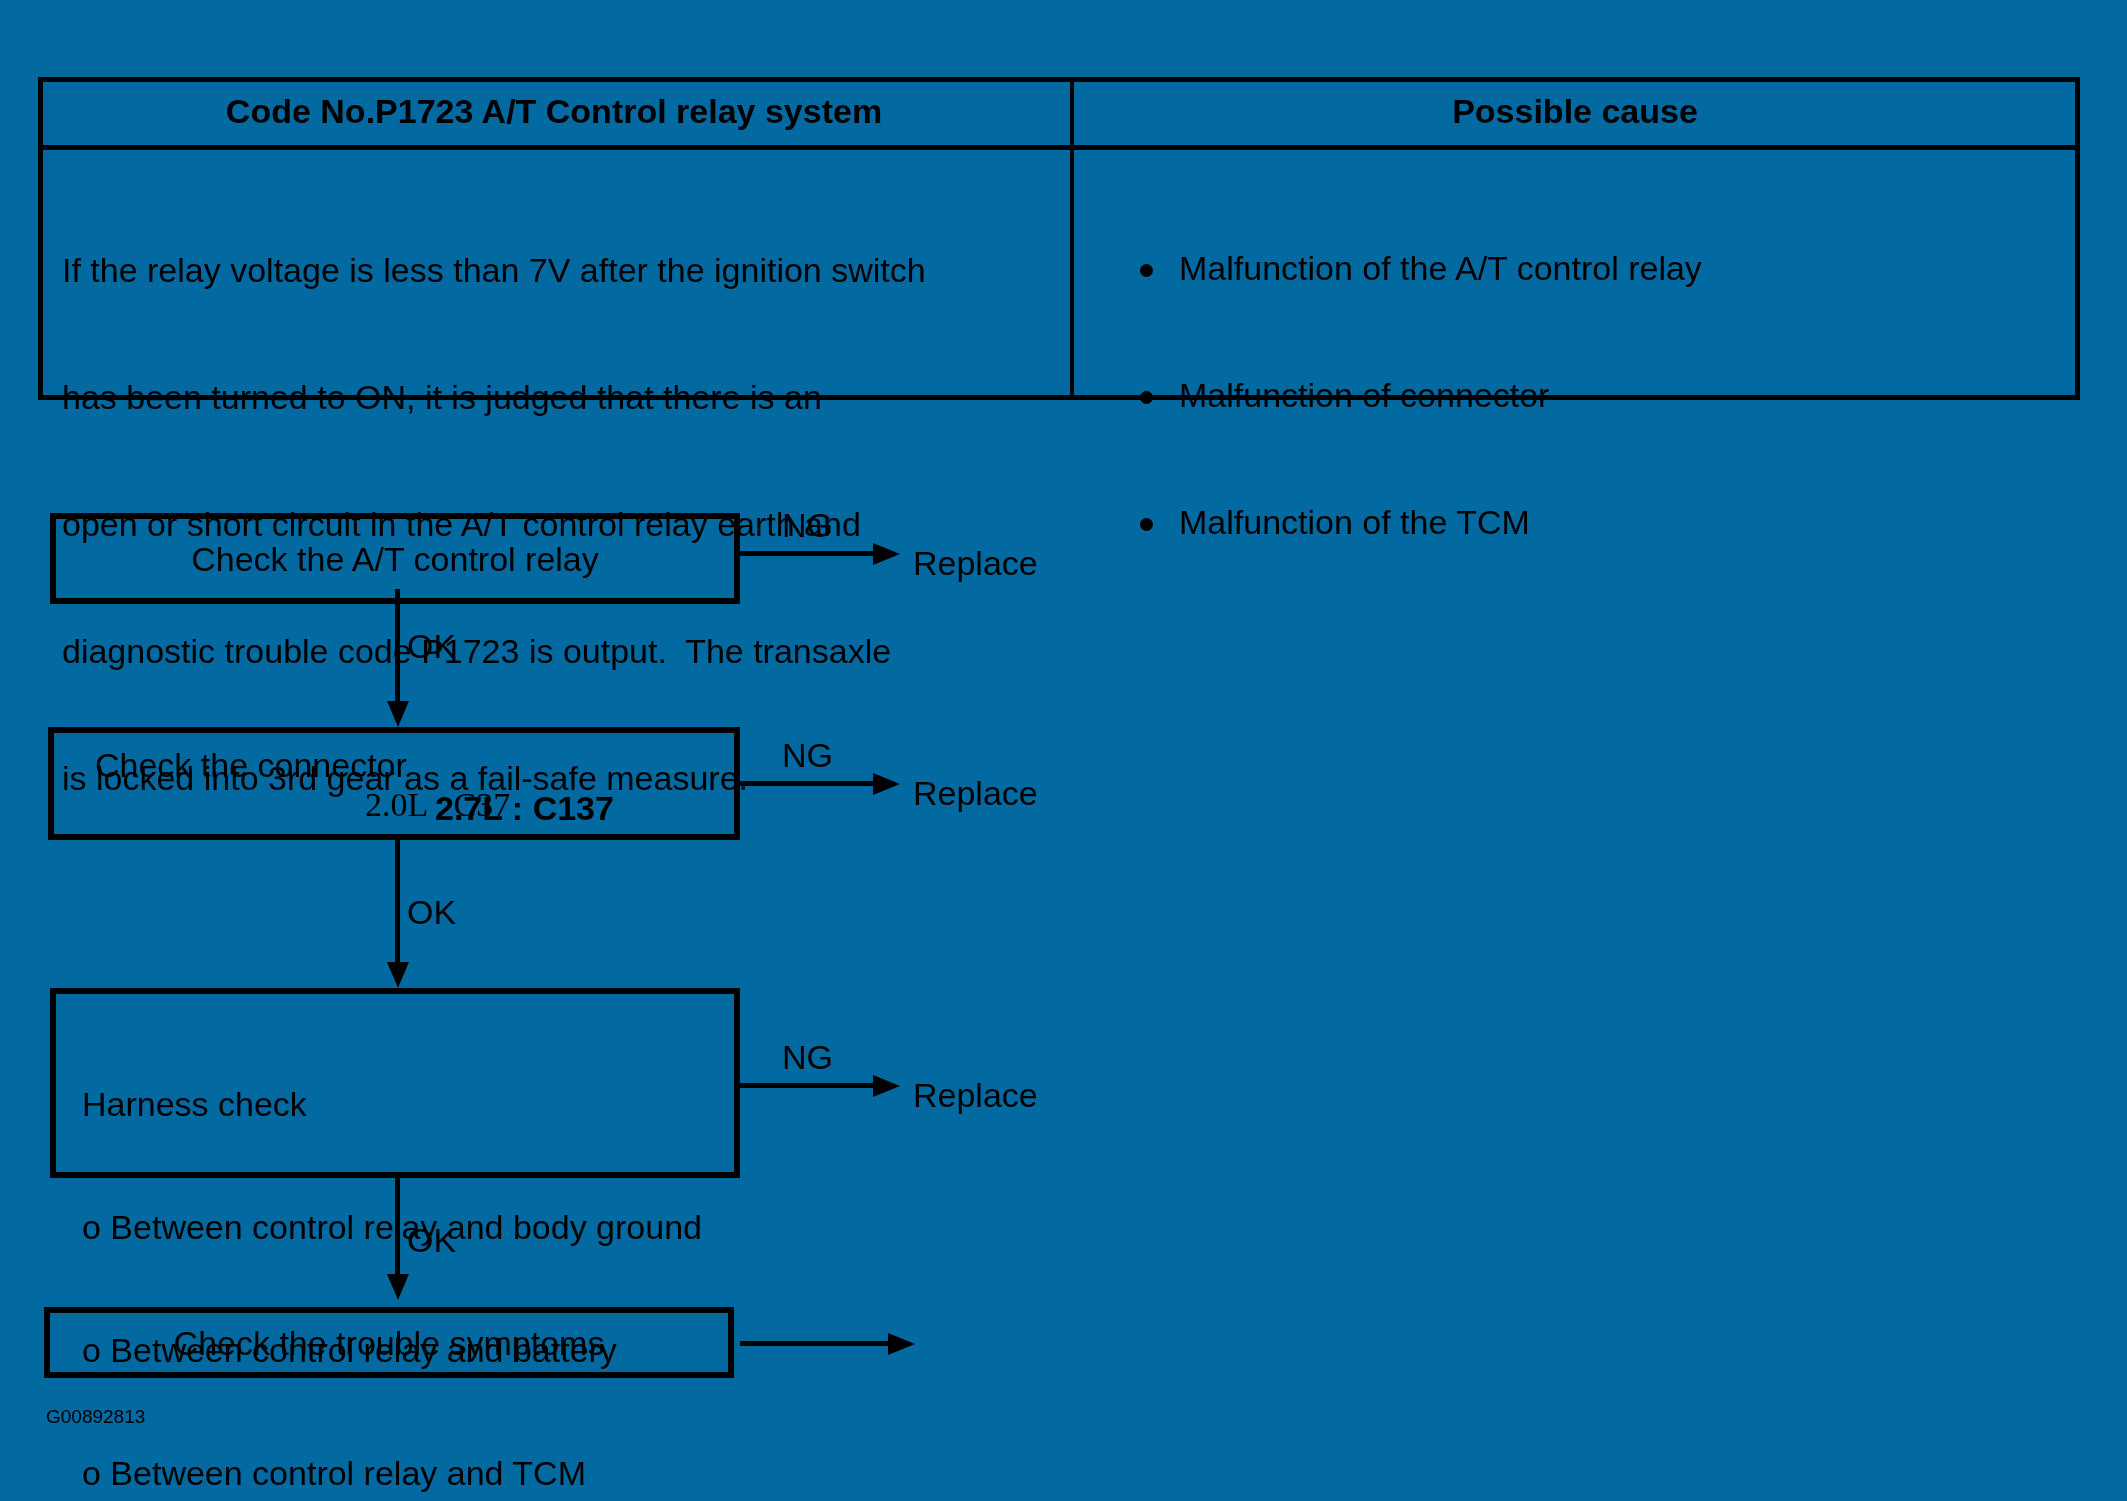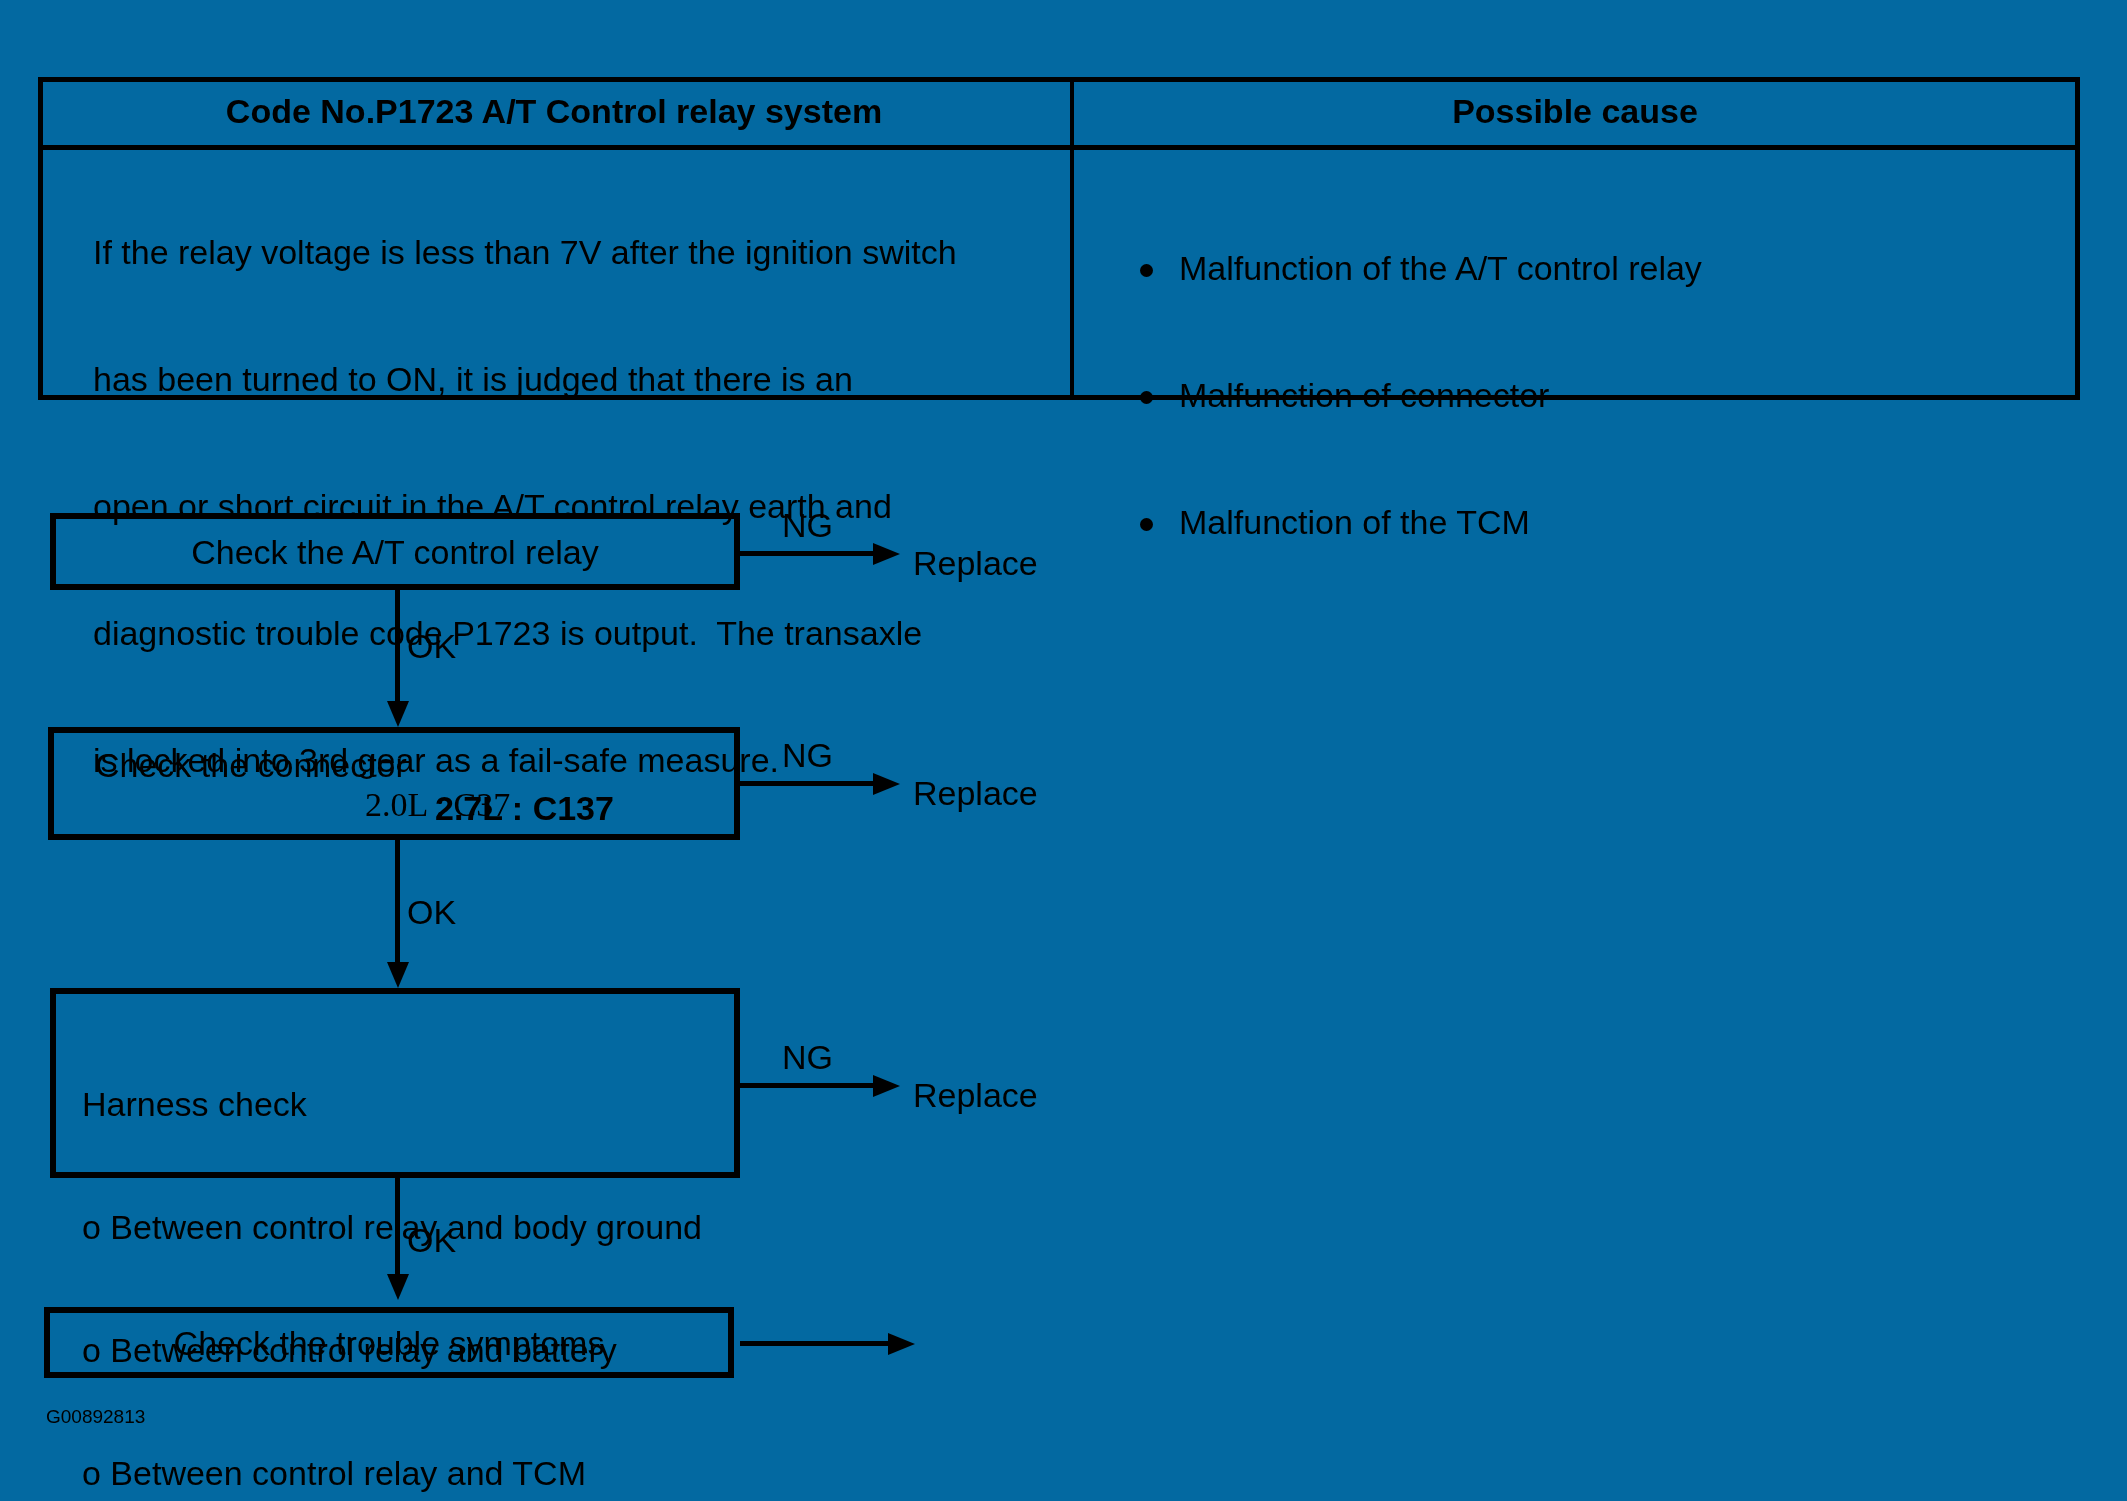--- a/index.html
+++ b/index.html
@@ -33,21 +33,21 @@
 <div class="page">
 
   <div class="abs tbl-outer" style="left:38px;top:77px;width:2042px;height:323px;"></div>
 
   <div class="abs line" style="left:1070px;top:77px;width:4px;height:323px;"></div>
   <div class="abs line" style="left:38px;top:145px;width:2042px;height:5px;"></div>
 
   <div class="abs txt bold center" style="left:38px;top:91px;width:1032px;">Code No.P1723 A/T Control relay system</div>
   <div class="abs txt bold center" style="left:1070px;top:91px;width:1010px;">Possible cause</div>
 
-  <div class="abs txt desc" style="left:62px;top:152px;margin-left:31px;">
+  <div class="abs txt desc" style="left:62px;top:170px;">
     <div>If the relay voltage is less than 7V after the ignition switch</div>
     <div>has been turned to ON, it is judged that there is an</div>
     <div>open or short circuit in the A/T control relay earth and</div>
     <div>diagnostic trouble code P1723 is output.  The transaxle</div>
     <div>is locked into 3rd gear as a fail-safe measure.</div>
   </div>
 
   <div class="abs txt" style="left:1140px;top:168px;">
     <div class="cause-row">
       <span class="bullet"></span>
@@ -56,21 +56,21 @@
     <div class="cause-row">
       <span class="bullet"></span>
       <span>Malfunction of connector</span>
     </div>
     <div class="cause-row">
       <span class="bullet"></span>
       <span>Malfunction of the TCM</span>
     </div>
   </div>
 
-  <div class="abs fbox" style="left:50px;top:513px;width:690px;height:77px;">
+  <div class="abs fbox" style="left:50px;top:513px;width:690px;height:91px;">
     <span class="txt">Check the A/T control relay</span>
   </div>
 
   <div class="abs txt" style="left:782px;top:505px;">NG</div>
   <div class="abs line" style="left:740px;top:551px;width:136px;height:5px;"></div>
   <div class="abs head-right" style="left:873px;top:543px;"></div>
   <div class="abs txt" style="left:913px;top:543px;">Replace</div>
 
   <div class="abs line" style="left:395px;top:589px;width:5px;height:114px;"></div>
   <div class="abs head-down" style="left:387px;top:701px;"></div>

